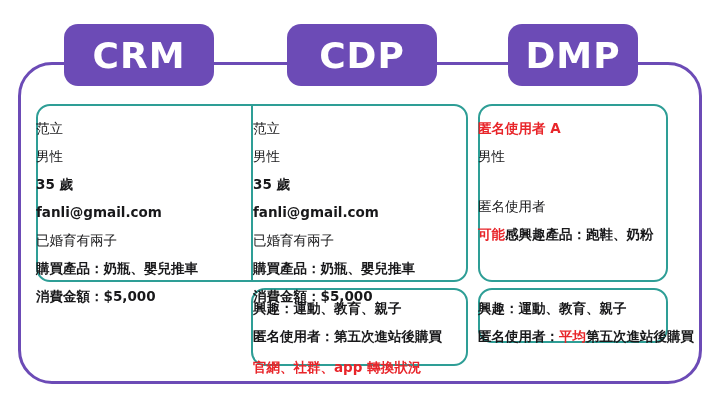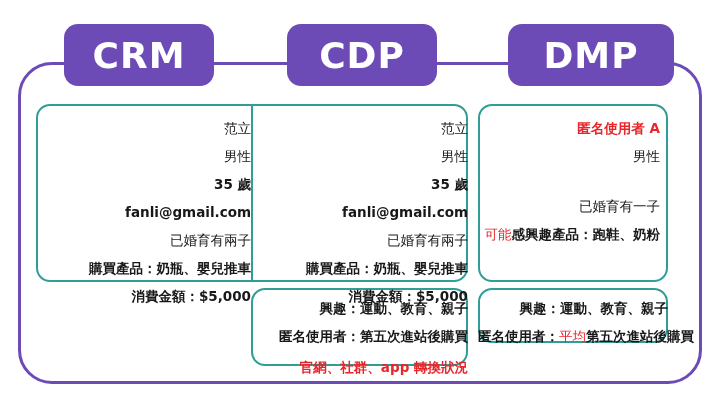--- a/index.html
+++ b/index.html
@@ -50,46 +50,46 @@
     font-size: 36px;
     font-weight: bold;
     letter-spacing: 1px;
     display: flex;
     align-items: center;
     justify-content: center;
     box-sizing: border-box;
   }
   .tab.t0 { left: 64px;  width: 150px; }
   .tab.t1 { left: 287px; width: 150px; }
-  .tab.t2 { left: 508px; width: 166px; }
+  .tab.t2 { left: 508px; width: 130px; }
 
   
   .teal-box {
     position: absolute;
     border: 2px solid #2e9e96;
     border-radius: 14px;
     box-sizing: border-box;
     background: transparent;
   }
 
   
   .col {
     position: absolute;
     box-sizing: border-box;
-    text-align: right;
+    text-align: left;
     color: #18181a;
   }
   .line {
     font-size: 13.5px;
     line-height: 17px;
     white-space: nowrap;
     margin: 0 auto;
   }
   .line.bold { font-weight: bold; }
-  .red-strong { color: #e8252a; font-weight: normal; }
+  .red-strong { color: #e8252a; font-weight: bold; }
 
   .gap-s { height: 8px; }
   .gap-m { height: 11px; }
   .gap-l { height: 14px; }
 
   
   .v-divider {
     position: absolute;
     width: 2px;
     background: #2e9e96;
@@ -149,21 +149,21 @@
     <div class="line bold">消費金額：$5,000</div>
   </div>
 
   <div class="col" style="left:478px; top:120px; width:182px;">
     <div class="line bold red-strong">匿名使用者 A</div>
     <div class="gap-m"></div>
     <div class="line">男性</div>
     <div class="gap-m"></div>
     <div class="gap-l"></div>
     <div class="gap-s"></div>
-    <div class="line">已婚育有一子</div>
+    <div class="line">匿名使用者</div>
     <div class="gap-m"></div>
     <div class="line bold">
       <span class="red-strong">可能</span><span>感興趣產品：跑鞋、奶粉</span>
     </div>
   </div>
 
   <div class="col" style="left:253px; top:300px; width:215px;">
     <div class="line bold">興趣：運動、教育、親子</div>
     <div class="gap-m"></div>
     <div class="line bold">匿名使用者：第五次進站後購買</div>

